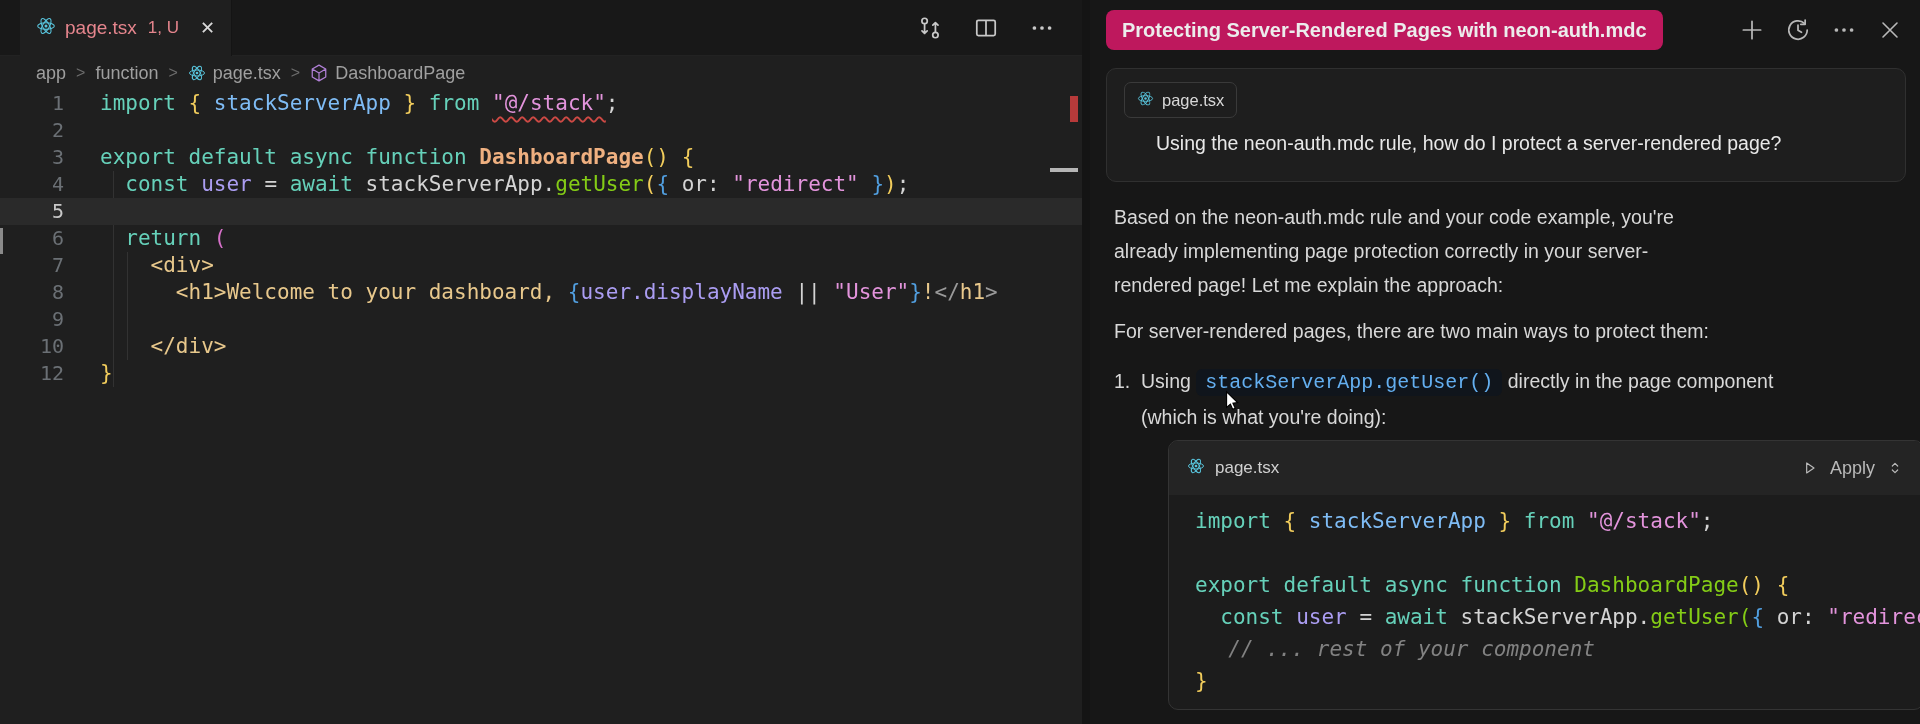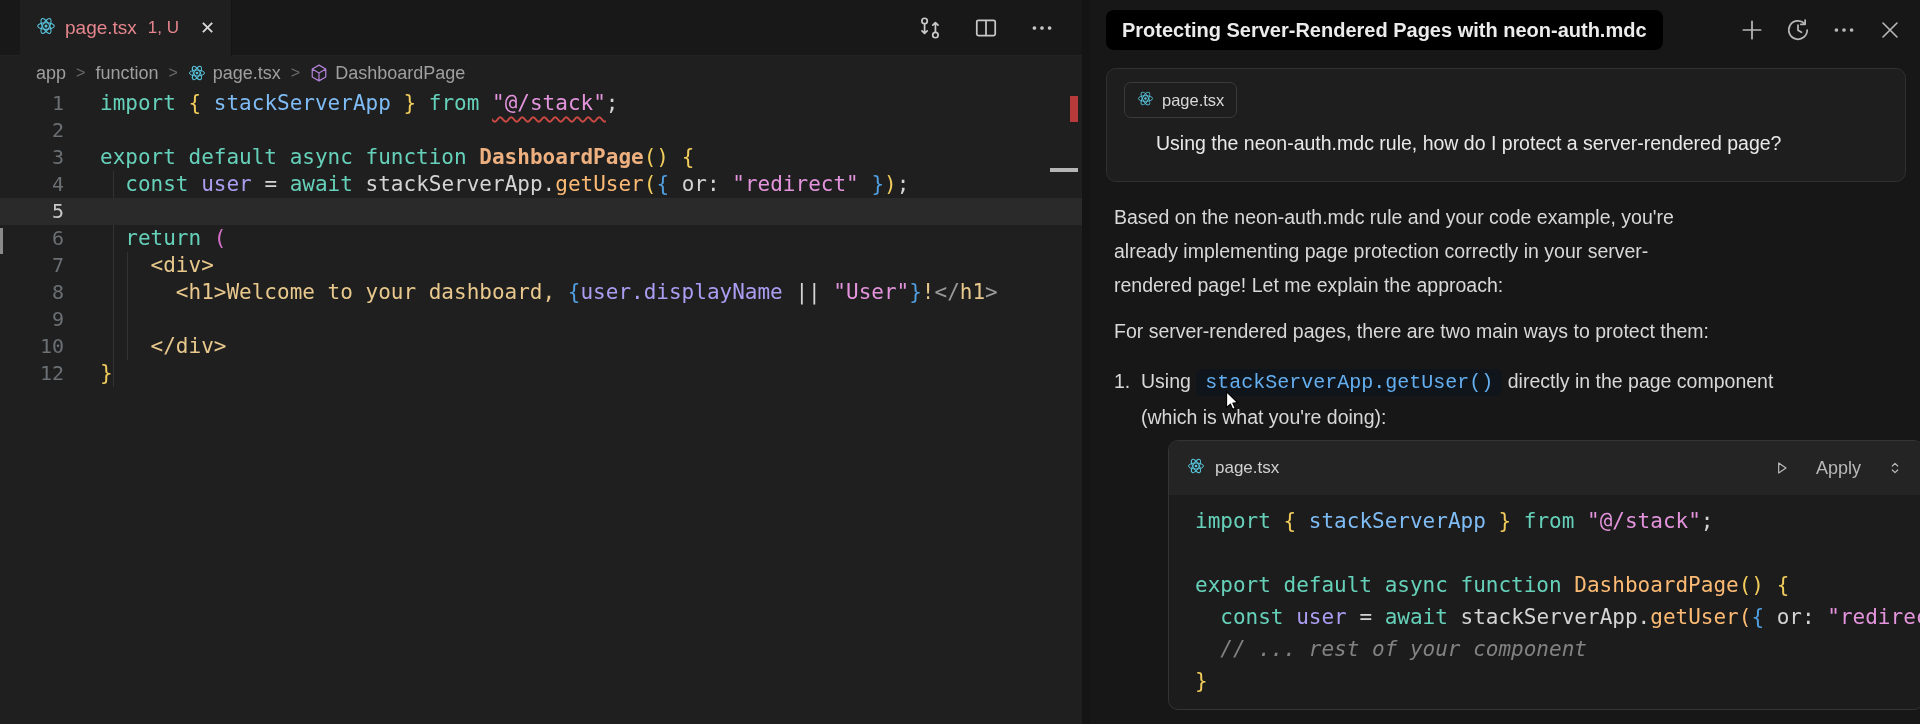--- a/index.html
+++ b/index.html
@@ -28,61 +28,61 @@
   .ln { width:64px; text-align:right; color:#6b7075; flex:none; font-size:20px; }
   .line.active .ln { color:#c9c9c9; }
   .lc { padding-left:36px; white-space:pre; }
 
   .indent-guide { position:absolute; width:1px; background:#323232; }
 
   .tk-kw  { color:#66d1ba;margin-top:17px; }
   .tk-id  { color:#7fbcf5; }
   .tk-str { color:#e394dc; }
   .tk-strE{ color:#e394dc; text-decoration:underline wavy #cd4944 2px; text-underline-offset:6px; }
-  .tk-fn  { color:#fdba74;margin-top:39px; }
+  .tk-fn  { color:#84cc16;margin-top:39px; }
   .tk-fnb { color:#efb080; font-weight:bold; }
   .tk-vr  { color:#ab9df2; }
   .tk-by  { color:#f2cd5c; }
   .tk-bb  { color:#519fe0; }
   .tk-bp  { color:#d670c9; }
   .tk-pun { color:#d4d4d4; }
   .tk-jsx { color:#e8c88c; }
   .tk-tag { color:#9a9a9a; }
-  .tk-cmt { color:#828282; font-style:italic; }
+  .tk-cmt { color:#828282; font-style:italic;margin-left:8px; }
 
   .ruler-error { position:absolute; left:1070px; top:96px; width:8px; height:26px; background:#b73a3a; }
   .ruler-dash  { position:absolute; left:1050px; top:168px; width:28px; height:4px; background:#b5b5b5; }
   .left-sliver { position:absolute; left:0; top:228px; width:3px; height:26px; background:#8a8a8a; }
   .pane-gap { position:absolute; left:1082px; top:0; width:8px; height:724px; background:#141414; }
 
   
   .chat-pane { position:absolute; left:1090px; top:0; width:830px; height:724px; background:#171717; }
   .chat-title { position:absolute; left:16px; top:10px; height:40px; line-height:40px; padding:0 16px;
-                background:#000000; border-radius:8px; color:#ececec; font-size:20px; font-weight:600; cursor:pointer; }
+                background:#be185d; border-radius:8px; color:#ececec; font-size:20px; font-weight:600; cursor:pointer; }
   .chat-header-icons { position:absolute; right:14px; top:14px; display:flex; gap:14px; color:#b8b8b8; }
   .hicon { width:32px; height:32px; display:flex; align-items:center; justify-content:center; cursor:pointer; }
 
   .user-card { position:absolute; left:16px; top:68px; width:800px; height:114px; background:#1e1e1e;
                border:1px solid #303030; border-radius:10px; padding:13px 17px; }
   .file-chip { display:inline-flex; align-items:center; gap:8px; height:36px; padding:0 12px;
                border:1px solid #3a3a3a; border-radius:7px; color:#d8d8d8; font-size:16.5px; cursor:pointer; }
   .user-question { margin-top:14px; color:#e9e9e9; font-size:19.5px;margin-left:32px; }
 
   .response { position:absolute; left:24px; top:200px; width:792px; color:#d8d8d8; font-size:19.5px; line-height:34px; }
   .resp-p2 { margin-top:12px; }
   .list-item { margin-top:16px; display:flex; }
   .list-marker { width:27px; flex:none; }
   .inline-code { font-family:Liberation Mono, monospace; font-size:20px; color:#64aff0;
                  background:#10151c; border-radius:6px; padding:2px 9px; }
 
   .code-card { margin-top:6px; margin-left:27px; width:756px; border:1px solid #343434; border-radius:10px;
                overflow:hidden; background:#1c1c1c; }
   .code-card-header { height:54px; background:#242424; display:flex; align-items:center; padding:0 18px; gap:10px; }
   .code-card-file { color:#d0d0d0; font-size:17px; }
-  .code-card-actions { margin-left:auto; display:flex; align-items:center; gap:24px; color:#b9b9b9; font-size:18px; cursor:pointer; }
+  .code-card-actions { margin-left:auto; display:flex; align-items:center; gap:10px; color:#b9b9b9; font-size:18px; cursor:pointer; }
   .code-card-body { padding:10px 0 12px 26px; font-family:"DejaVu Sans Mono", monospace; font-size:21px;
                     white-space:pre; overflow:hidden; }
   .cline { height:32px; line-height:32px; white-space:pre; }
 
   .mouse-cursor { position:absolute; left:1222px; top:390px; z-index:50; }
 </style>
 </head>
 <body>
 
 <div class="editor-pane">

